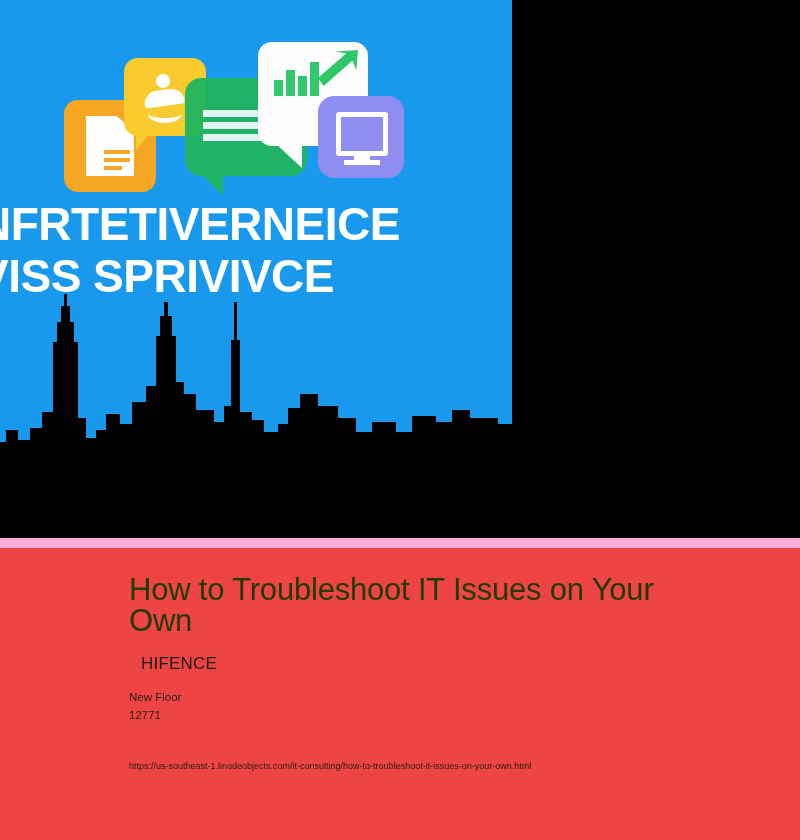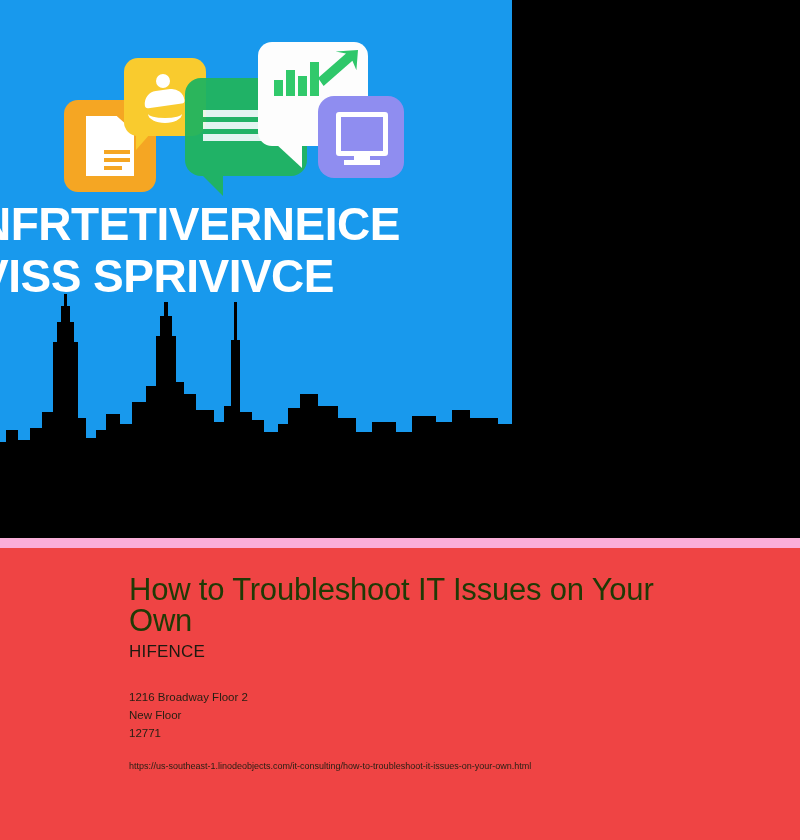--- a/index.html
+++ b/index.html
@@ -273,21 +273,21 @@
     font-weight: 400;
     font-size: 31px;
     line-height: 31px;
     color: #1f3a05;
     letter-spacing: -0.2px;
   }
   .brand {
     position: absolute;
     left: 129px;
     top: 94px;
-    margin: 0;
+    margin: 12px;
     font-family: "Liberation Sans", sans-serif;
     font-weight: 400;
     font-size: 17px;
     line-height: 20px;
     color: #1d1a10;
     letter-spacing: 0.2px;
   }
   .contact {
     position: absolute;
     left: 129px;
@@ -386,21 +386,20 @@
           L18,158 L18,148 L6,148 L6,160 L0,160 Z"></path>
       </svg>
 
     </div>
   </div>
 
   <div class="content">
     <h1 class="title">How to Troubleshoot IT Issues on Your Own</h1>
     <div class="brand">HIFENCE</div>
     <div class="contact">
-      <div class="contact-line">1216 Broadway Floor 2</div>
       <div class="contact-line">New Floor</div>
       <div class="contact-line">12771</div>
     </div>
   </div>
 
   <a class="url-line" href="#">https://us-southeast-1.linodeobjects.com/it-consulting/how-to-troubleshoot-it-issues-on-your-own.html</a>
 
 </div>
 
 </body></html>

